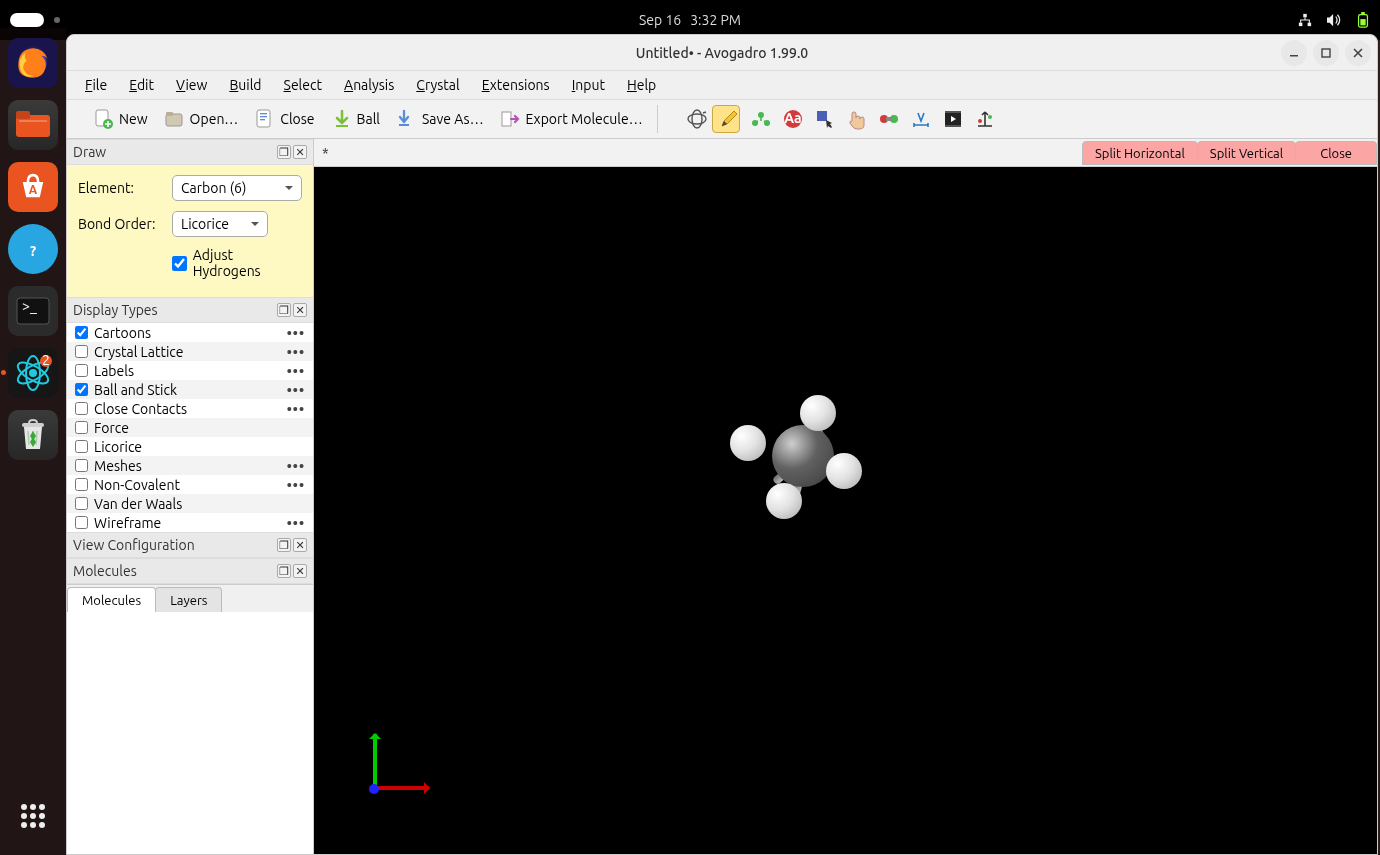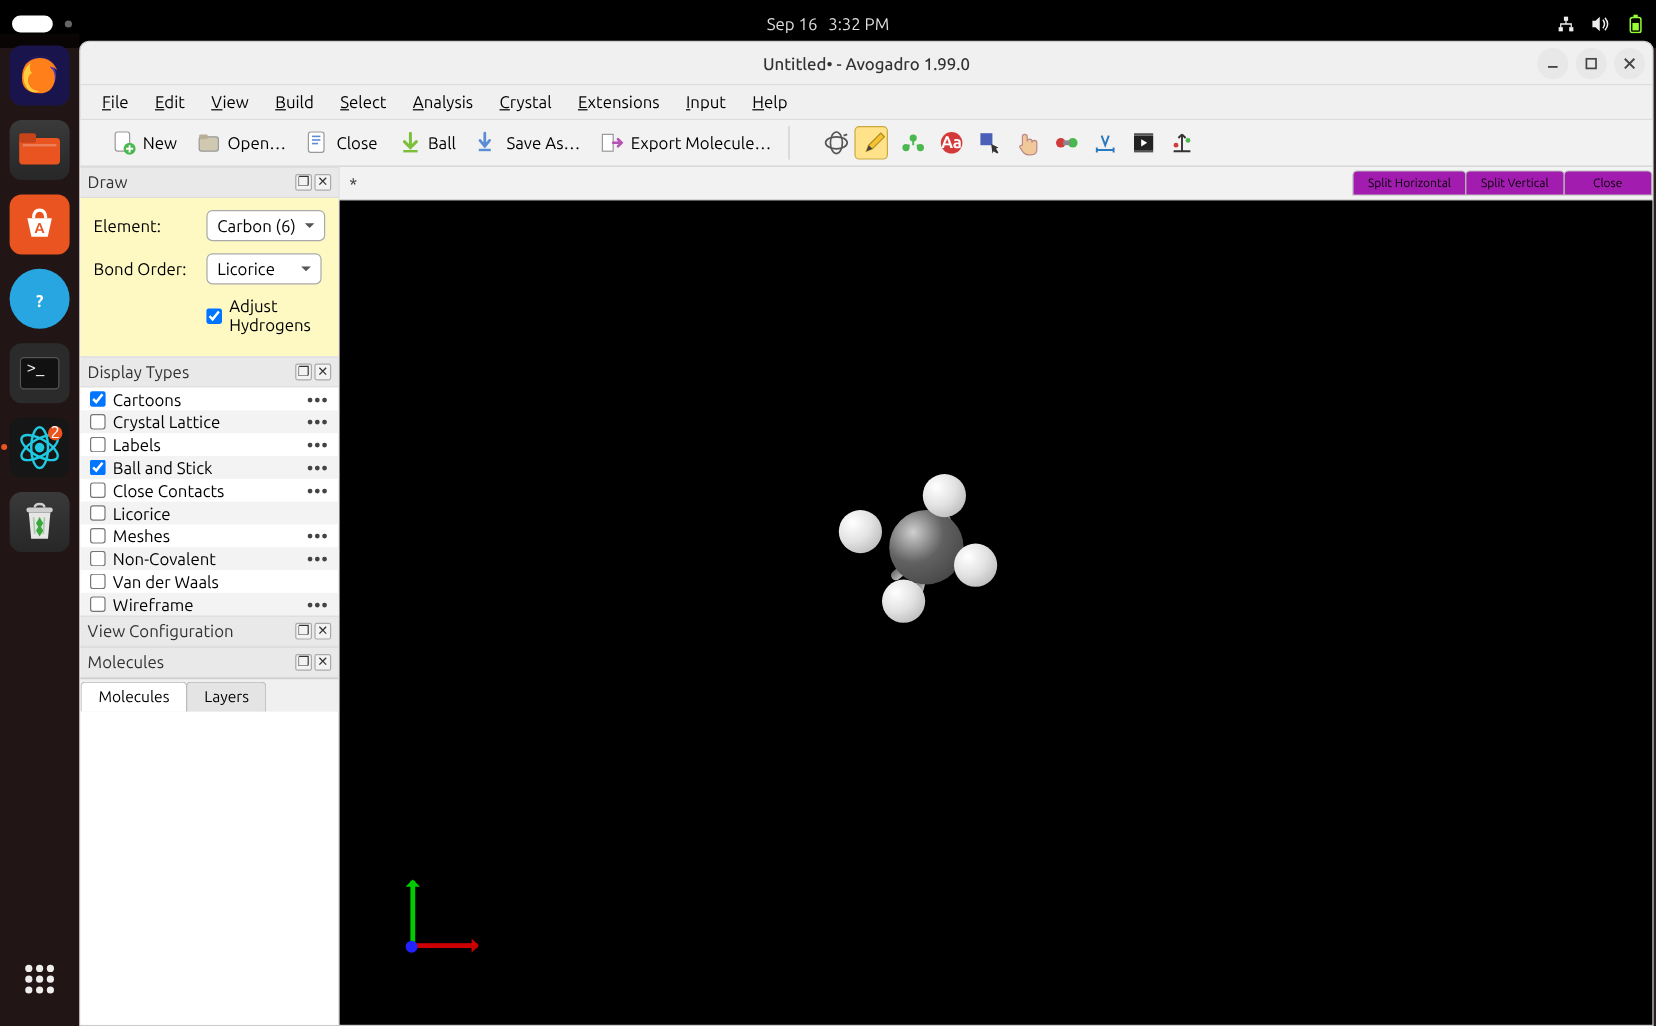--- a/index.html
+++ b/index.html
@@ -34,21 +34,21 @@
 
 
 .toolbar{height:40px;display:flex;align-items:center;padding:0 20px;gap:4px;border-top:1px solid #ddd;border-bottom:1px solid #ccc;background:#f2f2f2}
 .toolbar .tbtn{display:flex;align-items:center;gap:4px;padding:4px 6px;border-radius:4px;cursor:pointer}
 .toolbar .sep{width:1px;height:28px;background:#ccc;margin:0 4px}
 .toolbar .iconbtn{width:28px;height:28px;display:flex;align-items:center;justify-content:flex-end;border-radius:4px;cursor:pointer}
 .toolbar .iconbtn.active{background:#ffe28a;border:1px solid #caa93f}
 
 
 .body{flex:1;display:flex;min-height:0}
-.leftcol{width:216px;display:flex;flex-direction:column;background:#fff;border-right:1px solid #ccc}
+.leftcol{width:247px;display:flex;flex-direction:column;background:#fff;border-right:1px solid #ccc}
 
 
 .panel-hdr{height:26px;background:#e9e9e9;border-top:1px solid #ddd;border-bottom:1px solid #ddd;display:flex;align-items:center;padding:0 6px;font-size:14px;color:#333}
 .panel-hdr .hdr-btns{margin-left:auto;display:flex;gap:2px}
 .panel-hdr .hb{width:14px;height:14px;font-size:11px;line-height:12px;text-align:center;border:1px solid #aaa;border-radius:2px;cursor:pointer;background:#f3f3f3}
 
 
 .draw-body{padding:10px 11px 18px;background:#fef9c3}
 .field{display:flex;align-items:center;margin-bottom:10px}
 .field label{width:94px}
@@ -72,21 +72,21 @@
 
 .bottom-tabs{height:28px;display:flex;align-items:flex-end;background:#f0f0f0;border-top:1px solid #ccc}
 .bottom-tabs .btab{padding:5px 14px;border:1px solid #bbb;border-bottom:none;background:#fff;margin-right:-1px;border-radius:4px 4px 0 0;cursor:pointer;font-size:13px}
 .bottom-tabs .btab.active{background:#e4e4e4}
 
 
 .viewarea{flex:1;display:flex;flex-direction:column;min-width:0}
 .viewbar{height:28px;background:#f2f2f2;border-bottom:1px solid #ccc;display:flex;align-items:center}
 .viewbar .star{padding:0 8px;color:#333}
 .viewbar .vtabs{margin-left:auto;display:flex}
-.viewbar .vtab{padding:4px 12px;border:1px solid #bbb;background:#a21caf;border-radius:4px 4px 0 0;margin-left:-1px;cursor:pointer;font-size:10px}
+.viewbar .vtab{padding:4px 12px;border:1px solid #bbb;background:#fca5a5;border-radius:4px 4px 0 0;margin-left:-1px;cursor:pointer;font-size:13px}
 .viewport{flex:1;background:#000;position:relative}
 
 
 .atom{position:absolute;border-radius:50%}
 .atom.c{width:62px;height:62px;background:radial-gradient(circle at 32% 30%,#cfcfcf 0%,#616161 42%,#3a3a3a 100%)}
 .atom.h{width:36px;height:36px;background:radial-gradient(circle at 32% 30%,#ffffff 0%,#e2e2e2 45%,#a8a8a8 100%)}
 .bond{position:absolute;height:8px;background:linear-gradient(#b8b8b8,#6e6e6e);border-radius:4px;transform-origin:left center}
 
 
 .axes{position:absolute;left:55px;bottom:60px;width:70px;height:70px}
@@ -403,20 +403,24 @@
             <span>Ball and Stick</span>
             <span class="more">•••</span>
           </div>
           <div class="dtrow">
             <input type="checkbox" style="">
             <span>Close Contacts</span>
             <span class="more">•••</span>
           </div>
           <div class="dtrow">
             <input type="checkbox" style="">
+            <span>Force</span>
+          </div>
+          <div class="dtrow">
+            <input type="checkbox" style="">
             <span>Licorice</span>
           </div>
           <div class="dtrow">
             <input type="checkbox" style="">
             <span>Meshes</span>
             <span class="more">•••</span>
           </div>
           <div class="dtrow">
             <input type="checkbox" style="">
             <span>Non-Covalent</span>

